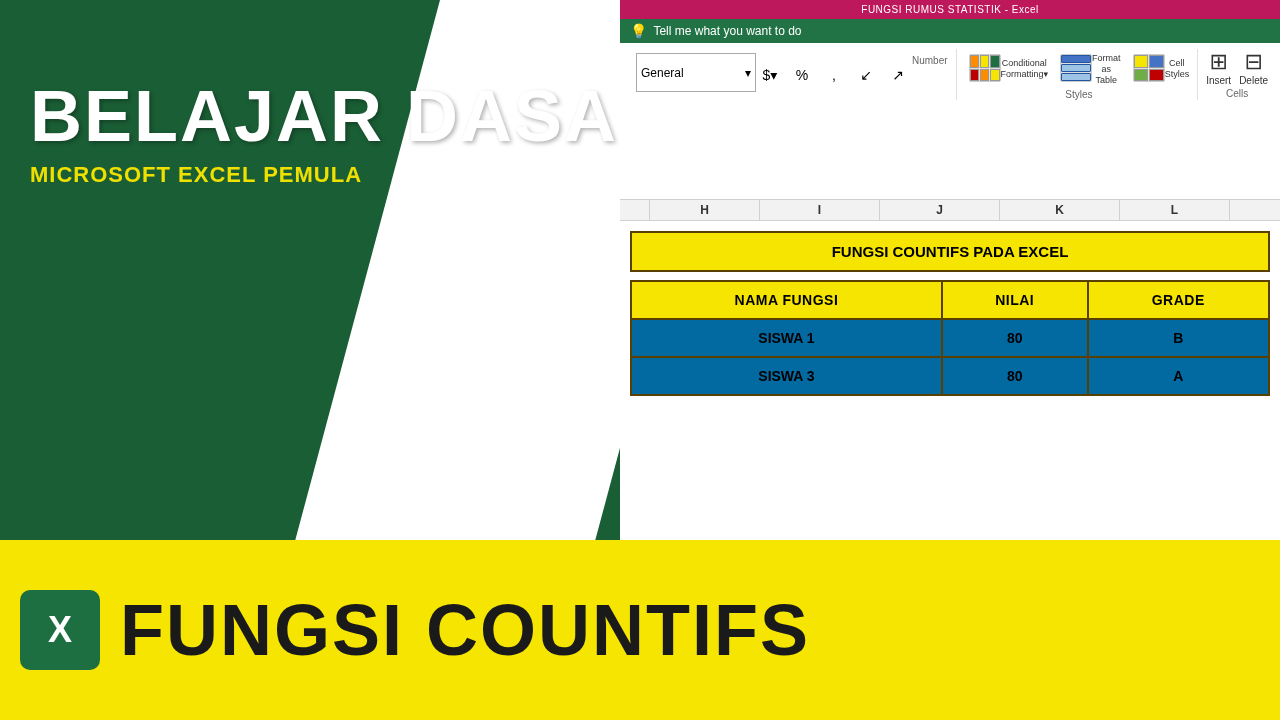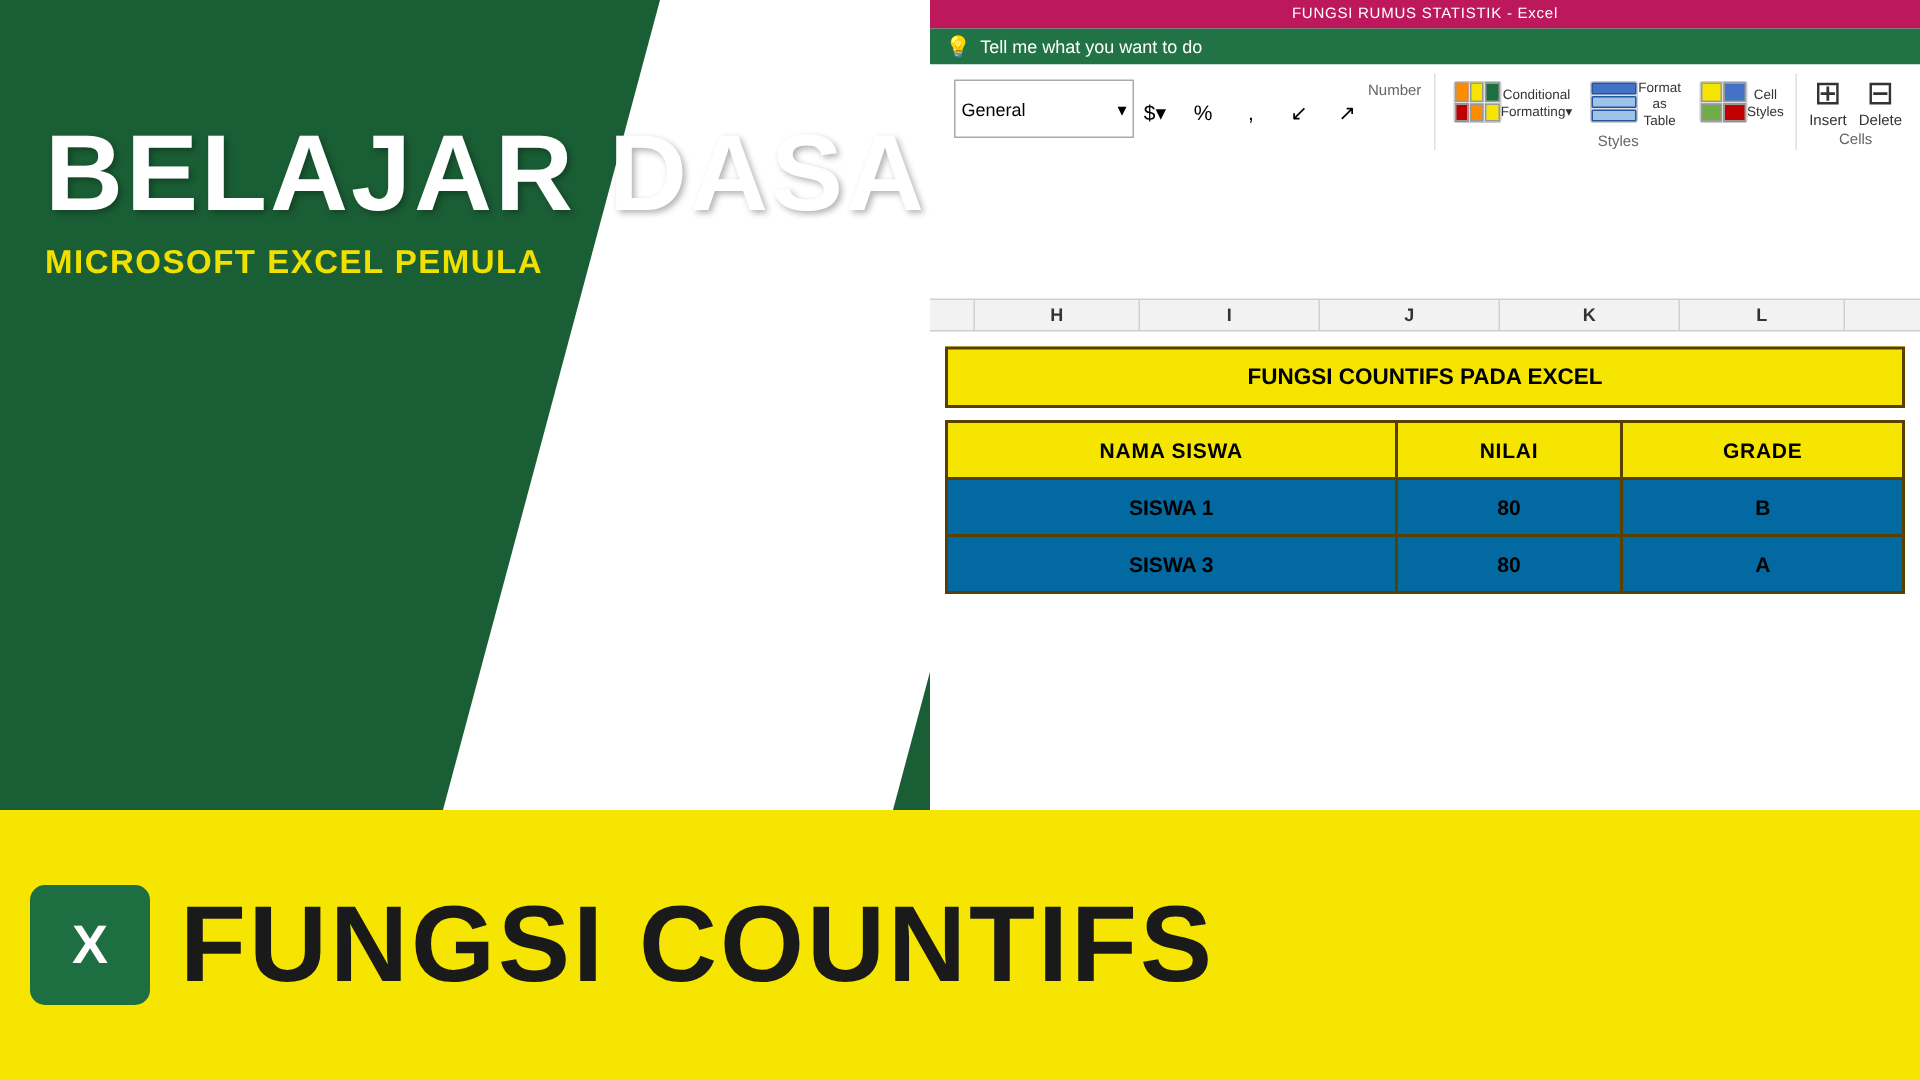--- a/index.html
+++ b/index.html
@@ -543,21 +543,21 @@
     <div class="col-header">L</div>
   </div>
 
   <div class="excel-content">
     <div class="title-row">
       FUNGSI <strong>COUNTIFS</strong> PADA EXCEL
     </div>
     <table class="data-table">
       <thead>
         <tr>
-          <th>NAMA SISWA</th>
+          <th>NAMA FUNGSI</th>
           <th>NILAI</th>
           <th>GRADE</th>
         </tr>
       </thead>
       <tbody>
         <tr>
           <td>SISWA 1</td>
           <td>80</td>
           <td>B</td>
         </tr>

